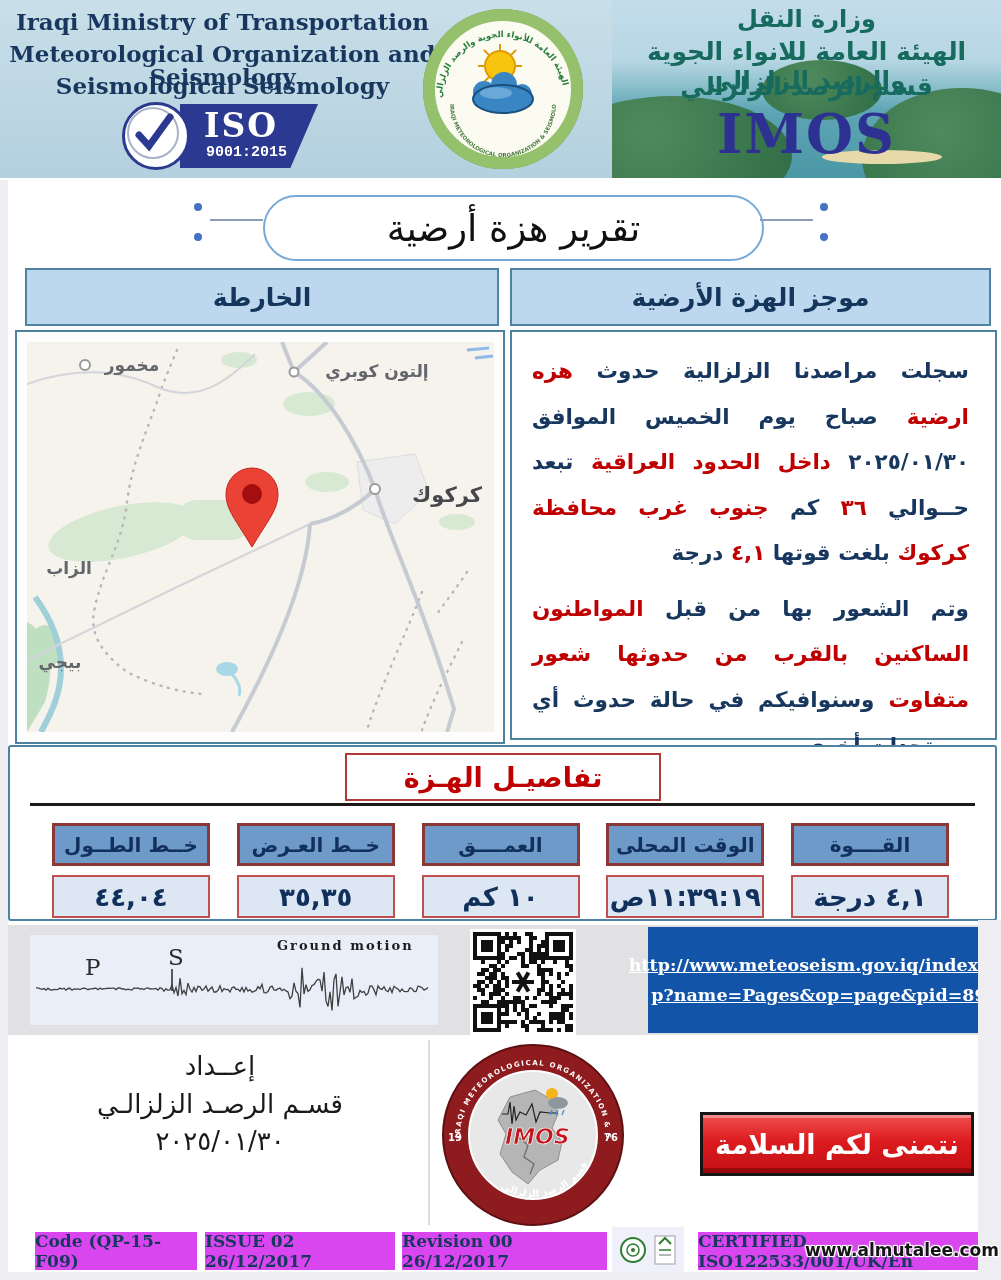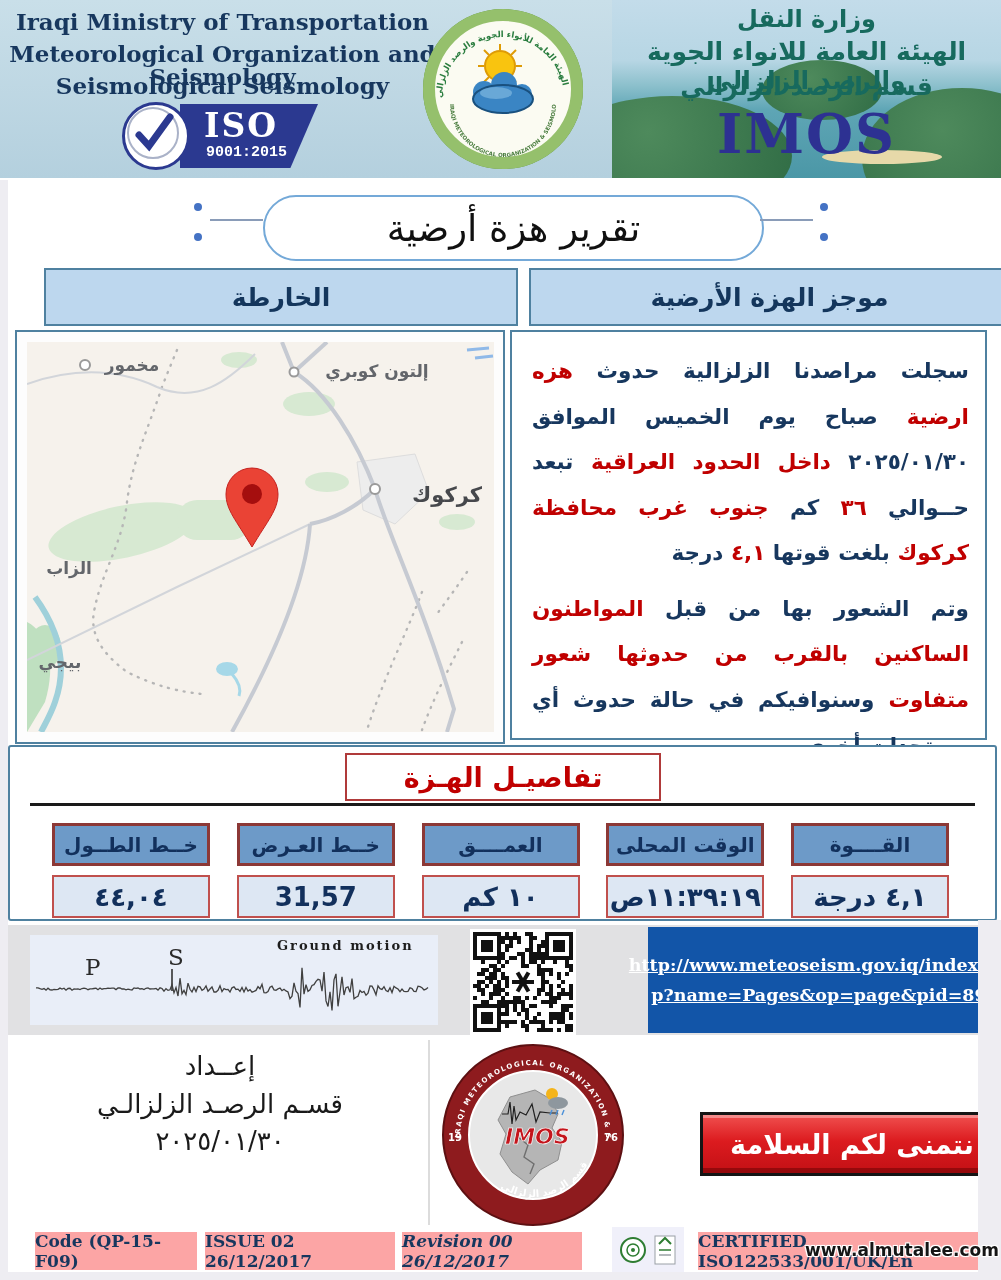--- a/index.html
+++ b/index.html
@@ -27,23 +27,23 @@
   .iso-seal{position:absolute;left:0;top:2px;width:62px;height:62px;border-radius:50%;background:#fff;
             border:3px solid #2b3990;box-shadow:0 0 0 2px #fff inset;}
   
   .title-pill{left:263px;top:188px;width:497px;height:62px;border:2px solid #74a9d8;border-radius:34px;
               background:#fff;display:flex;align-items:center;justify-content:center;
               font-family:"DejaVu Serif","Liberation Serif",serif;font-size:37px;color:#101010;direction:rtl;margin-top:7px;}
   .deco-line{height:2px;background:#8a9cb8;top:219px;}
   .deco-dot{width:8px;height:8px;border-radius:50%;background:#4472c4;}
   
   .hbox{background:#bdd7ee;border:2px solid #4f81a0;display:flex;align-items:center;justify-content:center;
-        font-weight:bold;font-size:25px;color:#14365c;direction:rtl;margin-left:19px;}
+        font-weight:bold;font-size:25px;color:#14365c;direction:rtl;}
   .body-box{background:#fff;border:2px solid #4f81a0;}
-  .summary-body{direction:rtl;text-align:justify;padding:16px 16px 0 20px;font-size:21.5px;line-height:2.12;}
+  .summary-body{direction:rtl;text-align:justify;padding:16px 26px 0 20px;font-size:21.5px;line-height:2.12;}
   .summary-body p{margin:0 0 10px 0;}
   .seg-dark{color:#17375e;font-weight:600;}
   .seg-red{color:#c00000;font-weight:700;}
   .seg-bold{color:#17375e;font-weight:800;}
   
   .map-outer{left:15px;top:330px;width:486px;height:410px;border:2px solid #4f81a0;background:#fdfdfd;
              display:flex;align-items:center;justify-content:center;}
   
   .details-outer{left:8px;top:745px;width:985px;height:172px;border:2px solid #4f81a0;background:#fff;border-radius:3px;}
   .details-title{left:345px;top:753px;width:312px;height:44px;border:2px solid #b03a3a;background:#fff;
@@ -62,23 +62,23 @@
   .urlbox{left:648px;top:927px;width:342px;height:106px;background:#1255a8;display:flex;flex-direction:column;
           align-items:center;justify-content:flex-start;padding-top:24px;box-sizing:border-box;}
   .urlbox a{color:#fff;font-family:"DejaVu Serif","Liberation Serif",serif;font-weight:bold;font-size:17.5px;
             text-decoration:underline;line-height:1.7;}
   
   .prep{left:40px;top:1048px;width:360px;text-align:center;color:#1a1a1a;direction:rtl;
         font-size:26px;line-height:1.45;}
   .vline{background:#dcdcdc;width:2px;}
   .wishbox{left:700px;top:1112px;width:268px;height:58px;background:linear-gradient(180deg,#f0504f 0%,#dc1b1f 45%,#c31015 100%);
            border:3px solid #151515;box-shadow:inset 0 3px 0 rgba(255,255,255,.35),inset 0 -5px 0 rgba(90,0,0,.45);
-           display:flex;align-items:center;justify-content:center;color:#fff;font-weight:bold;font-size:27px;direction:rtl;padding-left:15px;}
-  
-  .bbox{background:#fca5a5;color:#17375e;font-family:"DejaVu Serif","Liberation Serif",serif;font-weight:bold;
+           display:flex;align-items:center;justify-content:center;color:#fff;font-weight:bold;font-size:27px;direction:rtl;}
+  
+  .bbox{background:#d946ef;color:#17375e;font-family:"DejaVu Serif","Liberation Serif",serif;font-weight:bold;
         font-size:17px;height:38px;display:flex;align-items:center;justify-content:center;top:1232px;}
   .icons-box{left:612px;top:1227px;width:72px;height:46px;background:#f0f0fa;display:flex;align-items:center;
              justify-content:center;gap:6px;}
   .watermark{right:2px;top:1240px;font-size:17px;font-weight:bold;color:#151515;z-index:50;
      text-shadow:-1px -1px 0 #fff,1px -1px 0 #fff,-1px 1px 0 #fff,1px 1px 0 #fff,0 0 3px #fff;margin-left:36px;}
   .edge{background:#eeedf2;}
 </style>
 </head>
 <body>
 
@@ -242,21 +242,21 @@
     <div class="dcol">
       <div class="dhead">الوقت المحلى</div>
       <div class="dval">١١:٣٩:١٩ص</div>
     </div>
     <div class="dcol">
       <div class="dhead">العمــــق</div>
       <div class="dval">١٠ كم</div>
     </div>
     <div class="dcol">
       <div class="dhead">خــط العـرض</div>
-      <div class="dval">31,57</div>
+      <div class="dval">٣٥,٣٥</div>
     </div>
     <div class="dcol">
       <div class="dhead">خــط الطــول</div>
       <div class="dval">٤٤,٠٤</div>
     </div>
   </div>
 
   <div class="abs strip"></div>
   <div class="abs seismo">
     <svg id="wave" width="408" height="90" viewBox="0 0 408 90">
@@ -525,21 +525,21 @@
         </g>
       <polyline points="78,95 88,103 84,115 94,122 90,132" fill="none" stroke="#6f6f6f" stroke-width="1.4"></polyline>
       <text x="65" y="102" font-size="22" font-weight="bold" font-style="italic" fill="#c4151c" stroke="#ffffff" stroke-width="0.7">IMOS</text>
     </svg>
   </div>
 
   <div class="abs wishbox">نتمنى لكم السلامة</div>
 
   <div class="abs bbox" style="left:35px;width:162px;">Code (QP-15- F09)</div>
   <div class="abs bbox" style="left:205px;width:190px;">ISSUE  02 26/12/2017</div>
-  <div class="abs bbox" style="left:402px;width:180px;font-style:italic;">Revision 00 26/12/2017</div>
+  <div class="abs bbox" style="left:402px;width:205px;">Revision 00 26/12/2017</div>
   <div class="abs icons-box">
     <svg width="28" height="28" viewBox="0 0 28 28">
       <circle cx="14" cy="14" r="12" fill="#fff" stroke="#2e7d32" stroke-width="2"></circle>
       <circle cx="14" cy="14" r="6" fill="none" stroke="#2e7d32" stroke-width="1.5"></circle>
       <circle cx="14" cy="14" r="2" fill="#2e7d32"></circle>
     </svg>
     <svg width="24" height="32" viewBox="0 0 24 32">
       <rect x="2" y="2" width="20" height="28" fill="#fff" stroke="#9aa0a6"></rect>
       <path d="M6 10 L12 4 L18 10" fill="none" stroke="#2e7d32" stroke-width="2"></path>
       <line x1="6" y1="16" x2="18" y2="16" stroke="#2e7d32" stroke-width="1.5"></line>

